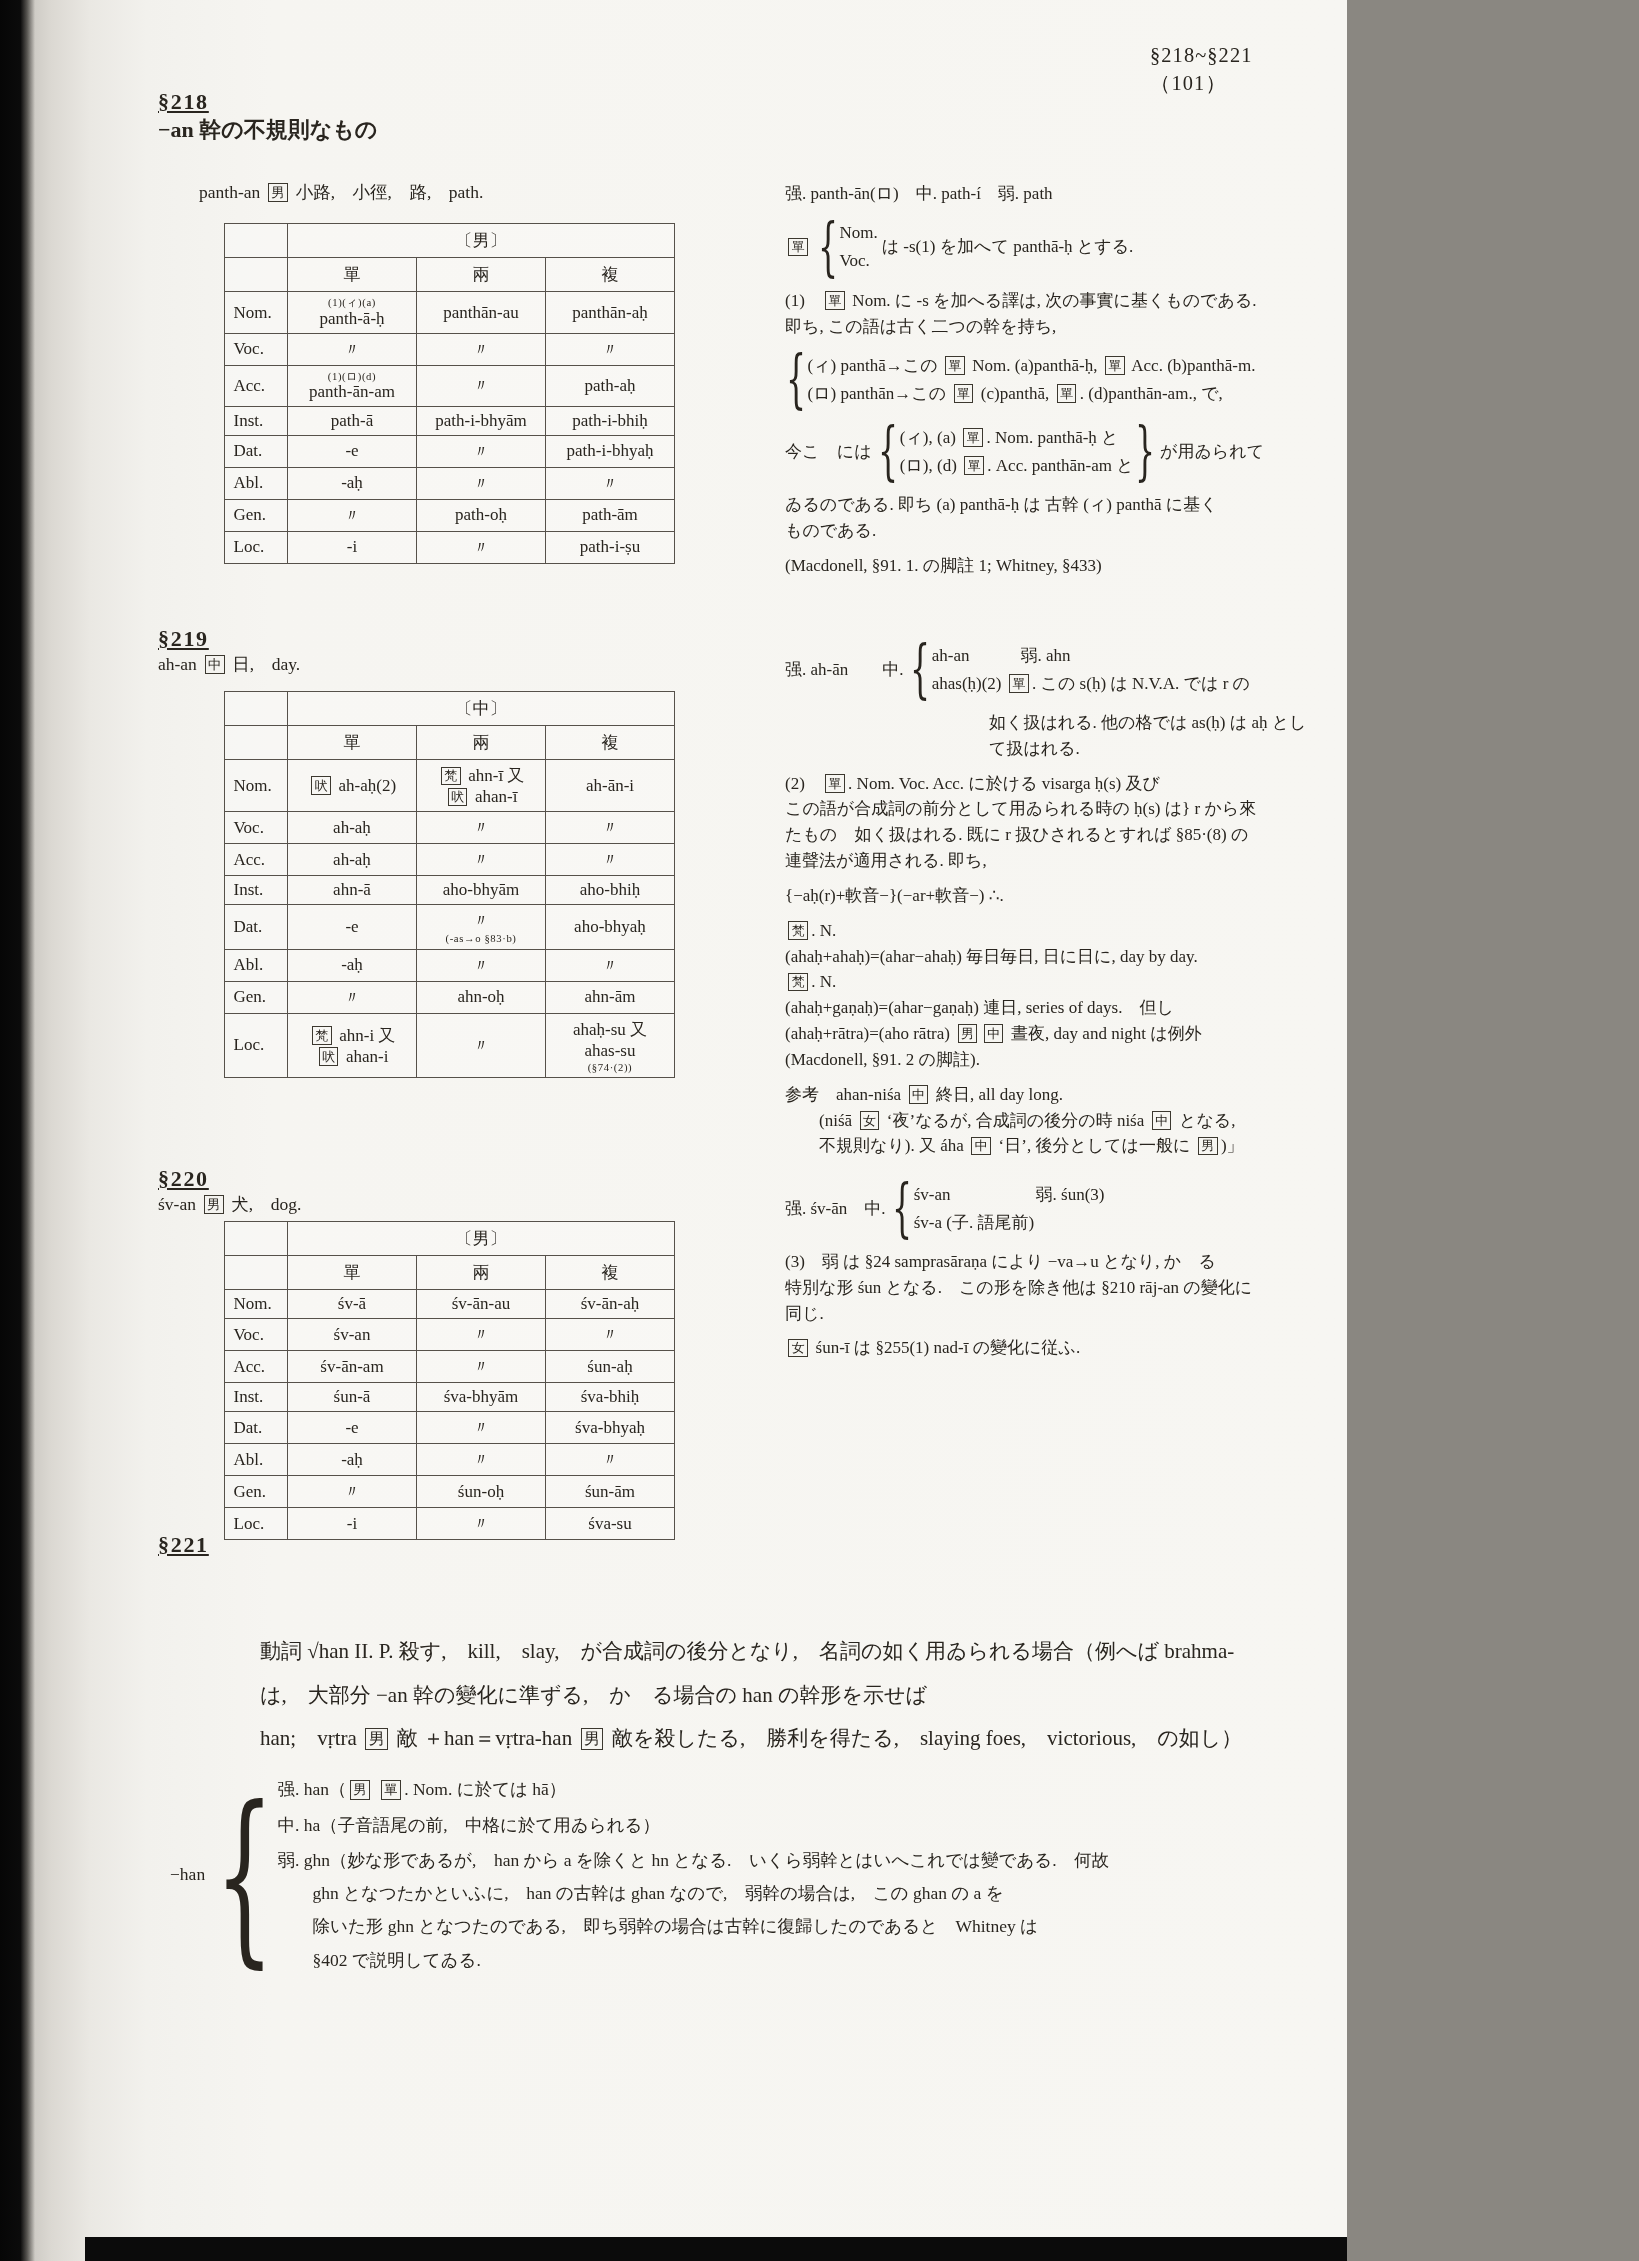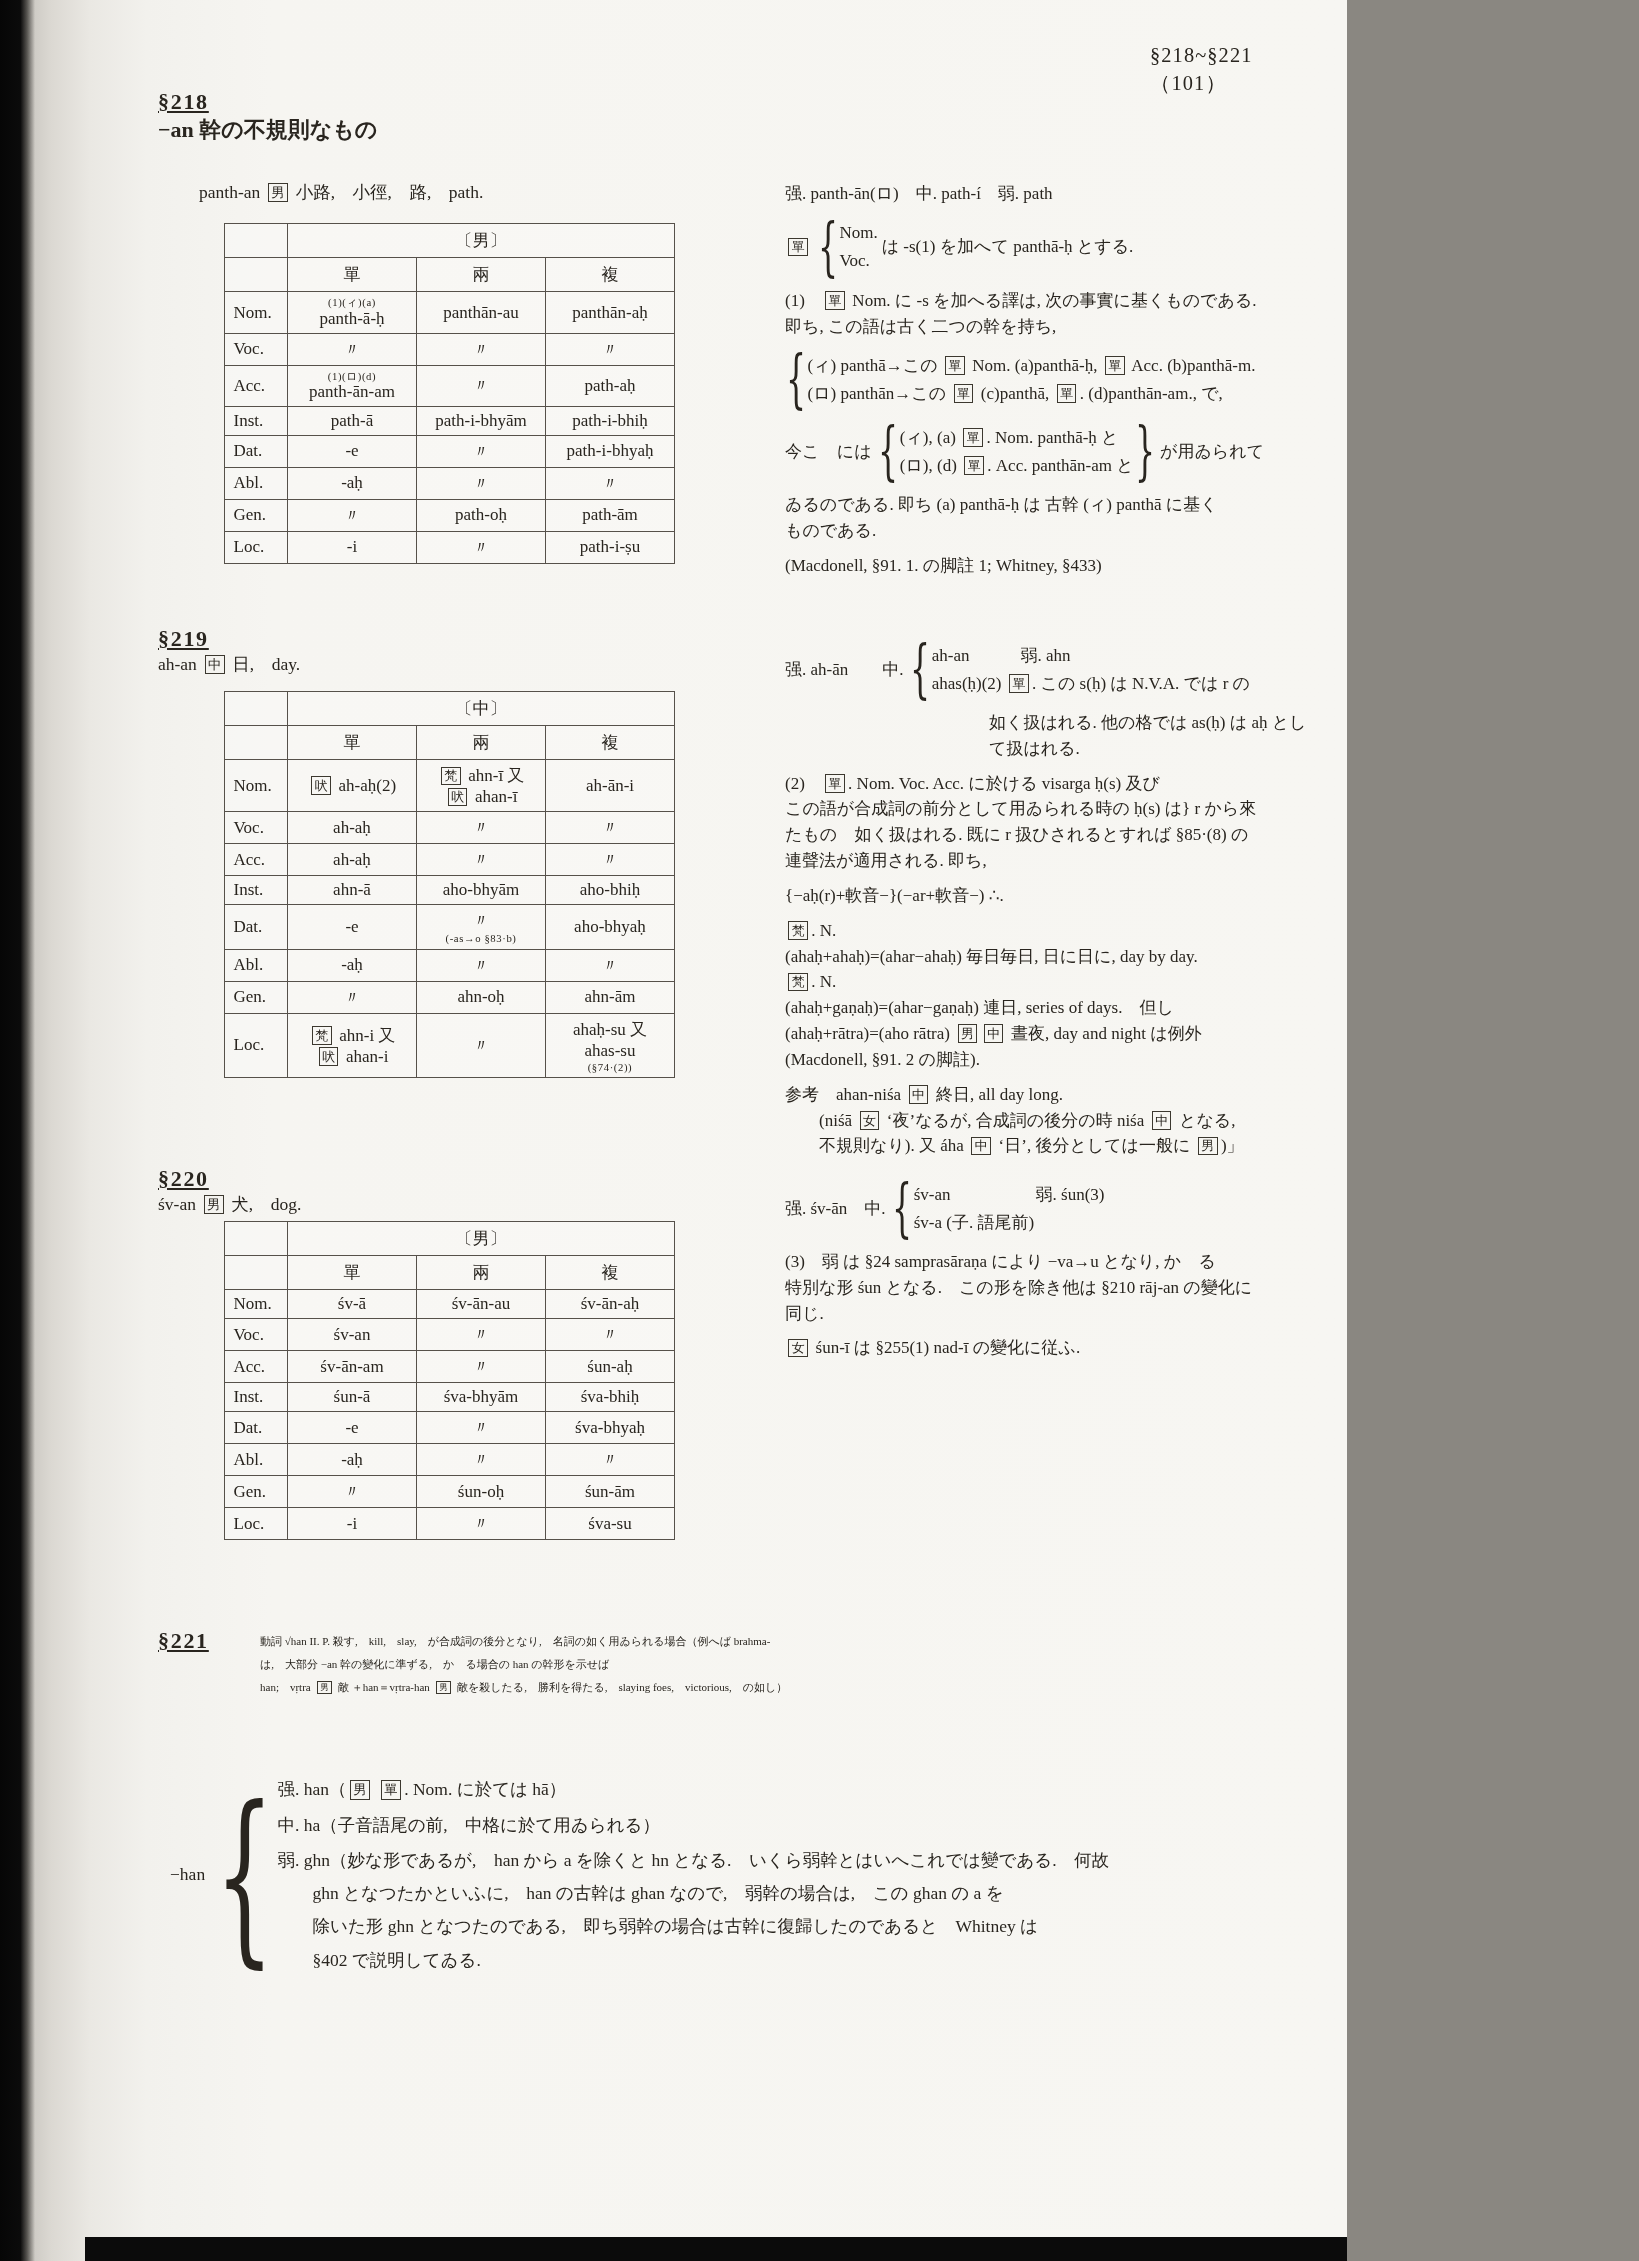--- a/index.html
+++ b/index.html
@@ -27,21 +27,21 @@
   .supline { display:block; font-size:10.7px; line-height:1.15; letter-spacing:0.6px; }
   .rline { display:block; }
   .notes .note { font-size:17px; line-height:1.52; margin-bottom:9px; }
   .brace-row { display:flex; align-items:center; }
   .brace { font-family:"DejaVu Serif",serif; line-height:1; transform:scaleX(.5);
     transform-origin:center; margin:0 -0.14em; font-weight:400; }
   .b-stack { display:flex; flex-direction:column; justify-content:center; }
   .b-item { padding:1.1px 0; }
   .b-pre { margin-right:5.7px; white-space:nowrap; }
   .b-post { margin-left:4px; white-space:nowrap; }
-  .s221-para { font-size:11px; line-height:2.08; }
+  .s221-para { font-size:21px; line-height:2.08; }
   .s221-brace .note { font-size:17.5px; line-height:1.9; }
 </style>
 </head>
 <body>
 
 <div class="page">
   <div class="edge-left"></div>
   <div class="edge-bottom"></div>
 
   <div class="abs" style="left:1150px; top:41px;">
@@ -575,21 +575,21 @@
       <div class="note">
         <span class="rline">(3)　弱 は §24 samprasāraṇa により −va→u となり, かゝる</span>
         <span class="rline">特別な形 śun となる.　この形を除き他は §210 rāj-an の變化に</span>
         <span class="rline">同じ.</span>
       </div>
       <div class="note">
         <span class="rline"><span class="boxed">女</span> śun-ī は §255(1) nad-ī の變化に従ふ.</span>
       </div>
     </div>
 
-  <div class="abs" style="left:158px; top:1628px;">
+  <div class="abs" style="left:158px; top:1532px;">
     <span class="sec-num">§221</span>
   </div>
   <div class="abs s221-para" style="left:260px; top:1630px; width:1357px;">
       <span class="rline">動詞 √han II. P. 殺す,　kill,　slay,　が合成詞の後分となり,　名詞の如く用ゐられる場合（例へば brahma-</span>
       <span class="rline">は,　大部分 −an 幹の變化に準ずる,　かゝる場合の han の幹形を示せば</span>
       <span class="rline">han;　vṛtra <span class="boxed">男</span> 敵 ＋han＝vṛtra-han <span class="boxed">男</span> 敵を殺したる,　勝利を得たる,　slaying foes,　victorious,　の如し）</span>
     </div>
   <div class="abs notes s221-brace" style="left:170px; top:1772px; width:1447px;">
       <div class="note brace-row">
         <span class="b-pre">

